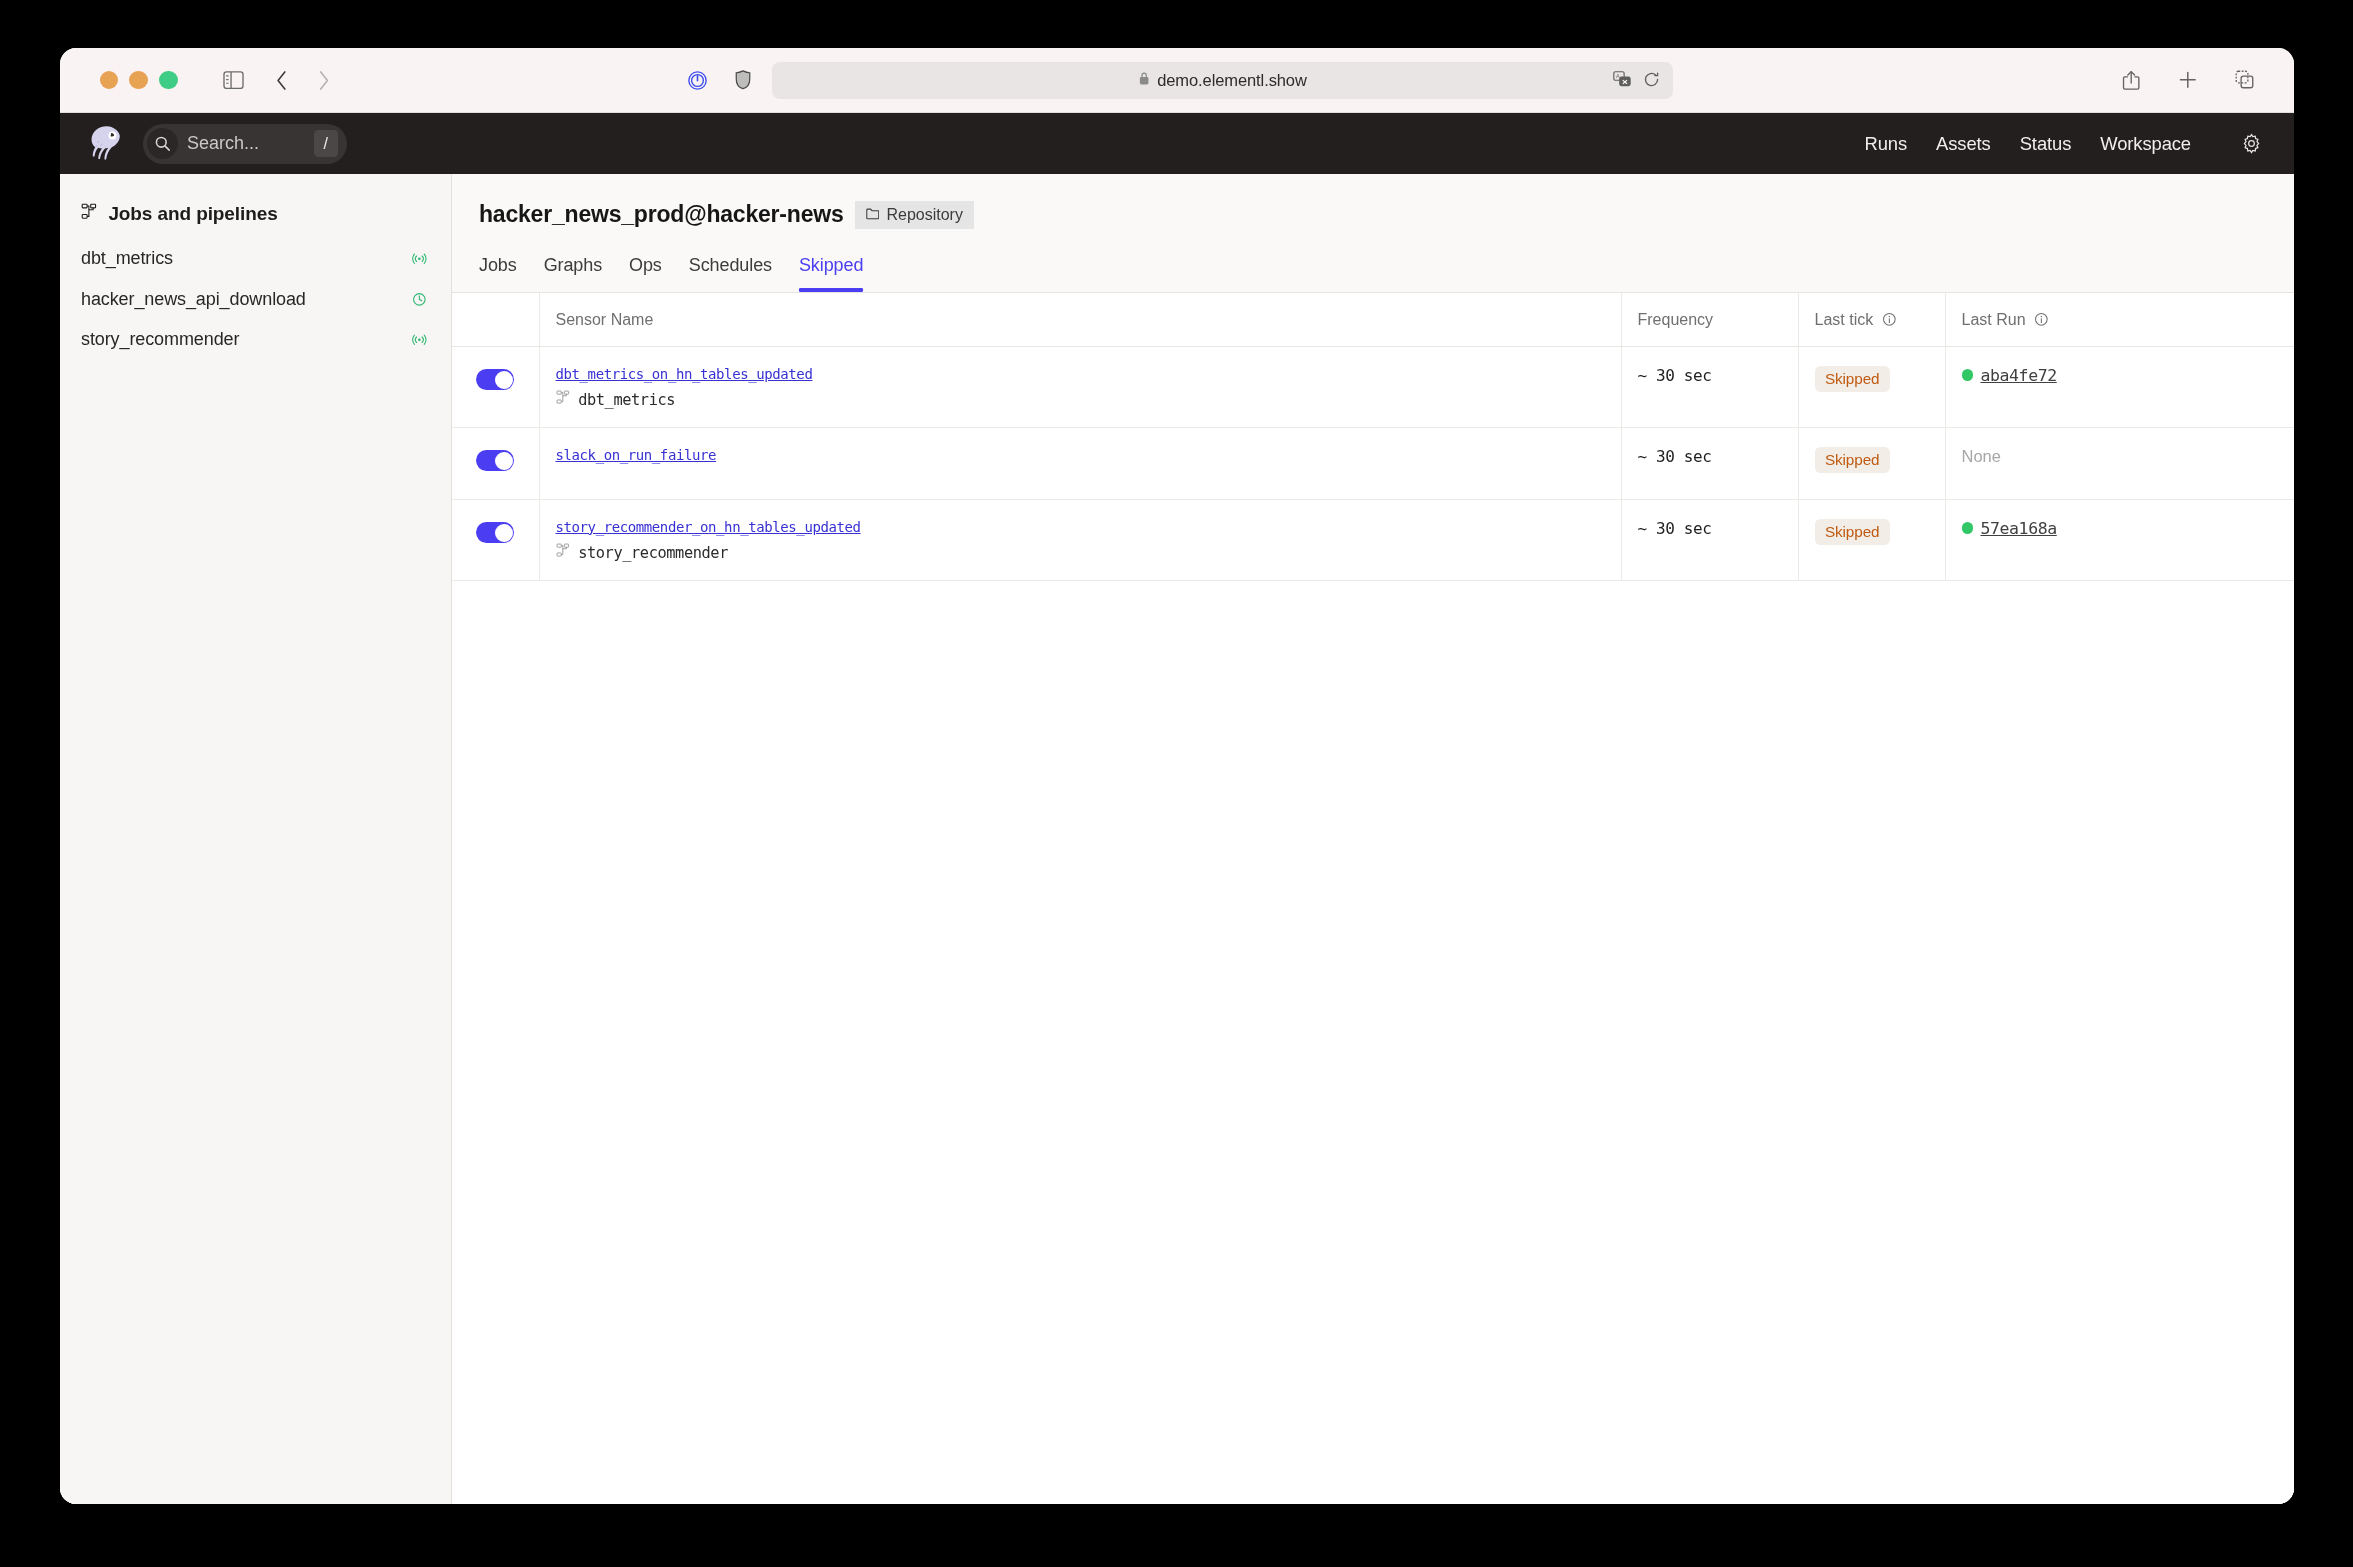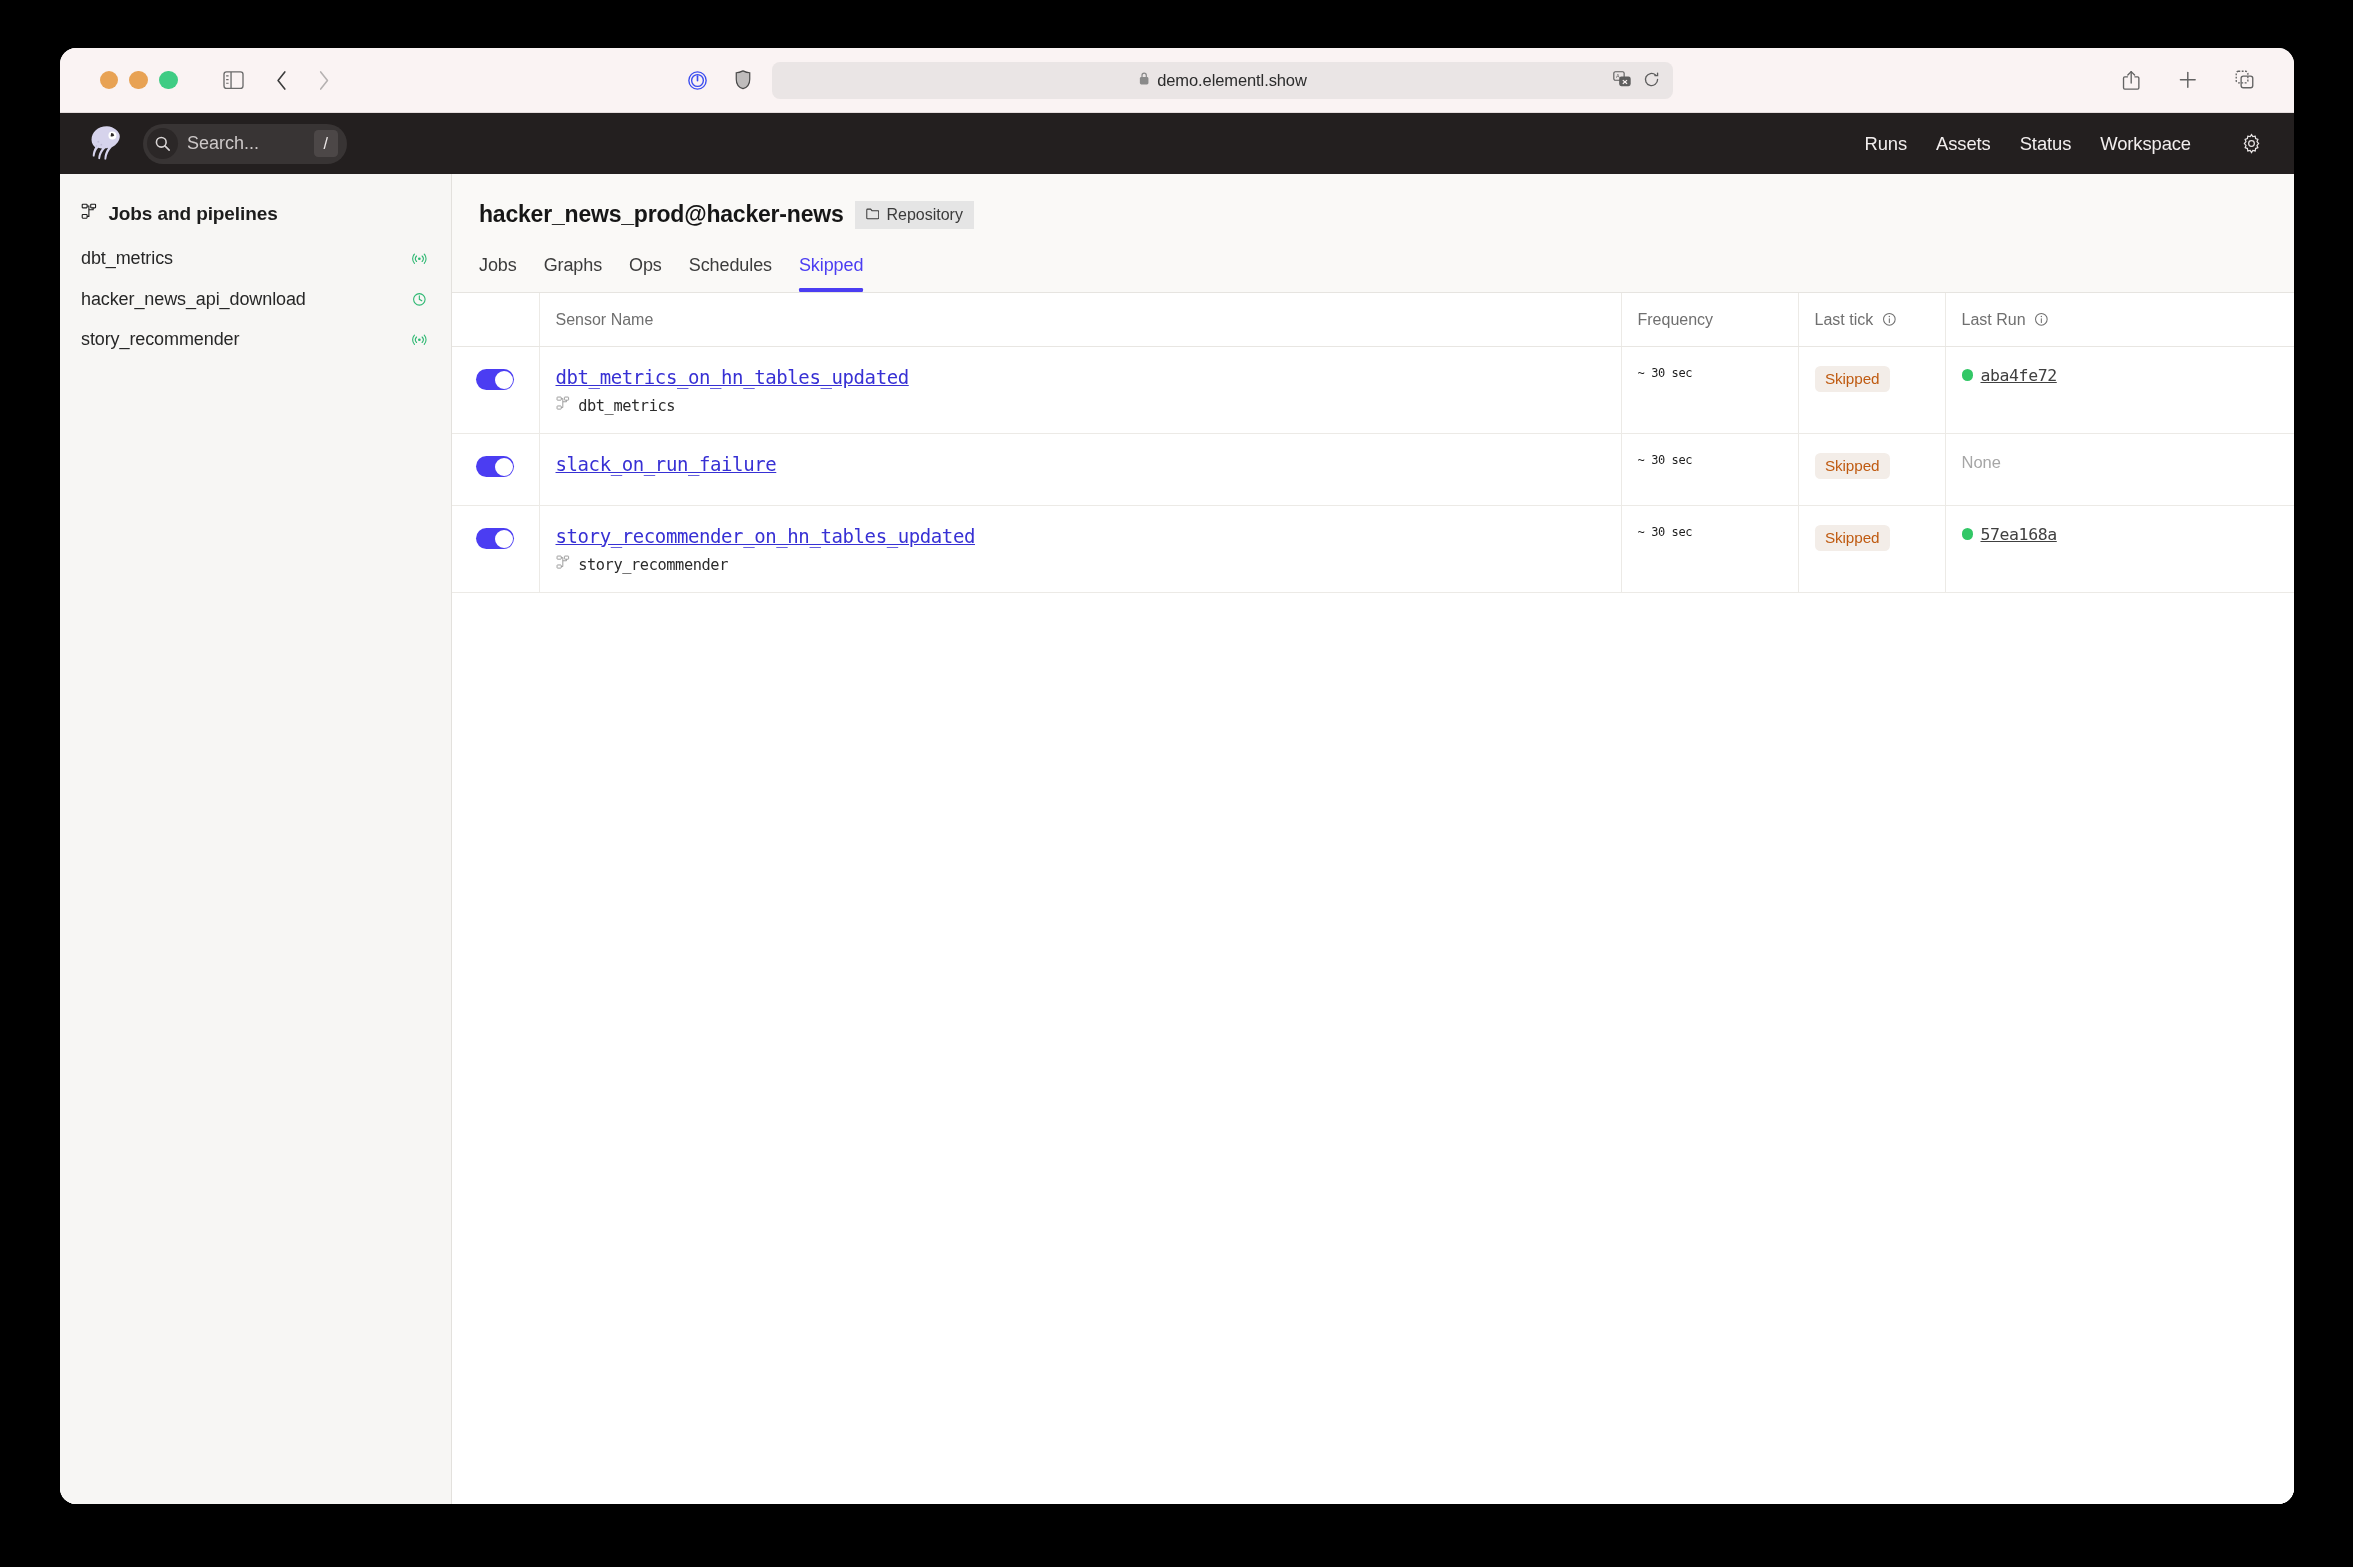--- a/index.html
+++ b/index.html
@@ -333,38 +333,38 @@
   .toggle .knob {
     position: absolute;
     right: 1.2px; top: 1.2px;
     width: 18.4px; height: 18.4px;
     border-radius: 50%;
     background: #ffffff;
   }
 
   .sensor-name {
     font-family: "DejaVu Sans Mono", monospace;
-    font-size: 19px;
+    font-size: 14px;
     color: #3730d4;
     letter-spacing: -0.4px;
     display: block;
   }
   .job-link {
     display: flex;
     align-items: center;
     gap: 8px;
     margin-top: 8.6px;
     font-family: "DejaVu Sans Mono", monospace;
     font-size: 15.3px;
     color: #2b2b2b;
     letter-spacing: -0.4px;
   }
   .freq-text {
     font-family: "DejaVu Sans Mono", monospace;
-    font-size: 12px;
+    font-size: 16px;
     color: #1e1e1e;
     letter-spacing: -0.4px;
   }
   .badge-skipped {
     display: inline-block;
     background: #f3ede8;
     color: #bf5a10;
     border-radius: 5.5px;
     padding: 4.3px 10.4px;
     font-size: 15.3px;

